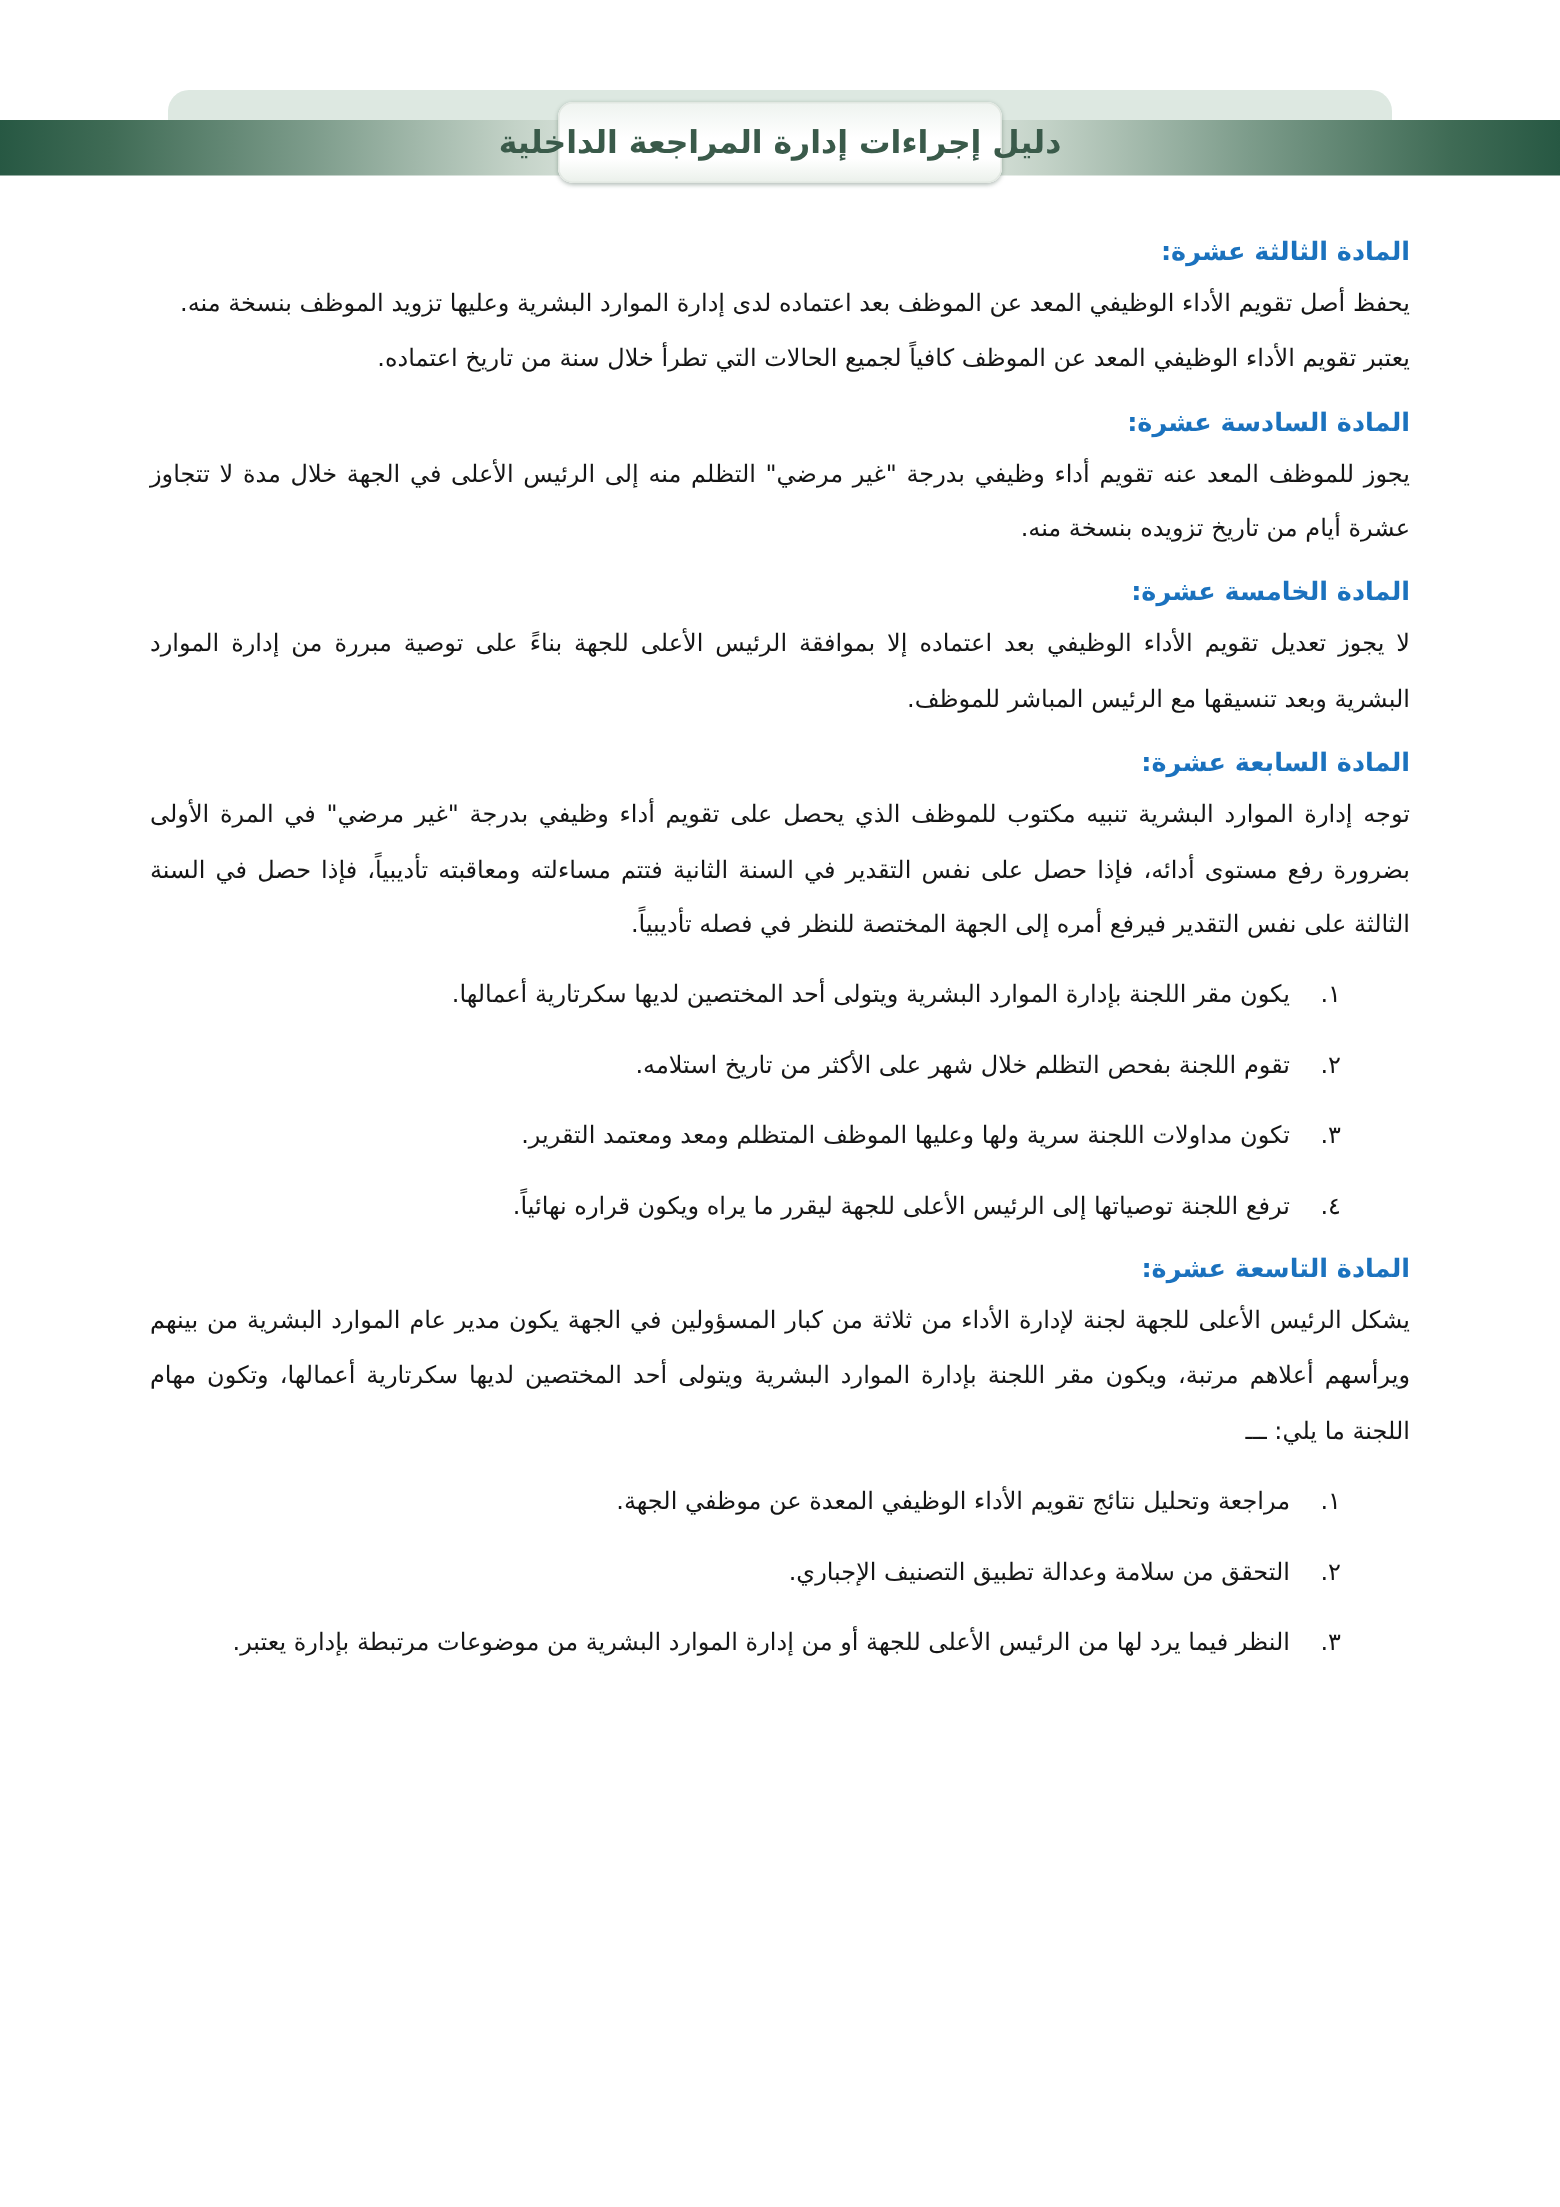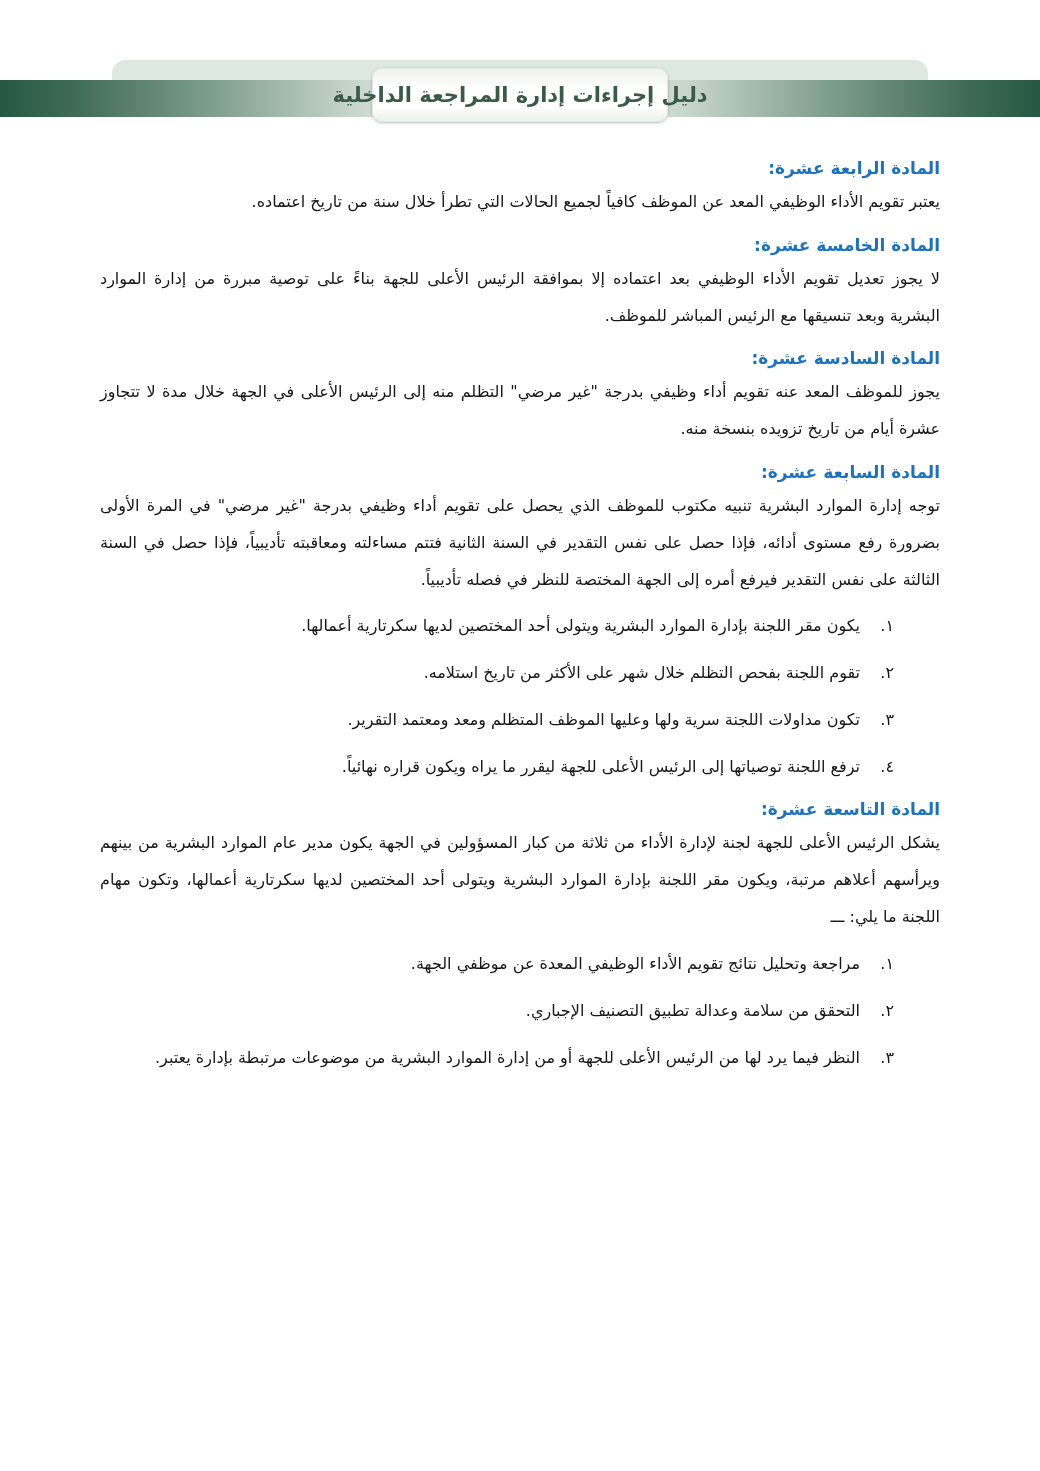--- a/index.html
+++ b/index.html
@@ -72,30 +72,33 @@
   <header>
     <div class="header-backplate"></div>
     <div class="header-band"></div>
     <div class="header-title-box">
       <h1 class="header-title">دليل إجراءات إدارة المراجعة الداخلية</h1>
     </div>
   </header>
 
   <main class="doc-body" id="doc-body">
       <section class="article">
-        <h2 class="article-heading">المادة الرابعة عشرة:</h2>
+        <h2 class="article-heading">المادة الثالثة عشرة:</h2>
+        <p class="article-paragraph">يحفظ أصل تقويم الأداء الوظيفي المعد عن الموظف بعد اعتماده لدى إدارة الموارد البشرية وعليها تزويد الموظف بنسخة منه.</p>
+      </section>
+      <section class="article">
         <p class="article-paragraph">يعتبر تقويم الأداء الوظيفي المعد عن الموظف كافياً لجميع الحالات التي تطرأ خلال سنة من تاريخ اعتماده.</p>
+      </section>
+      <section class="article">
+        <h2 class="article-heading">المادة السادسة عشرة:</h2>
+        <p class="article-paragraph">يجوز للموظف المعد عنه تقويم أداء وظيفي بدرجة "غير مرضي" التظلم منه إلى الرئيس الأعلى في الجهة خلال مدة لا تتجاوز عشرة أيام من تاريخ تزويده بنسخة منه.</p>
       </section>
       <section class="article">
         <h2 class="article-heading">المادة الخامسة عشرة:</h2>
         <p class="article-paragraph">لا يجوز تعديل تقويم الأداء الوظيفي بعد اعتماده إلا بموافقة الرئيس الأعلى للجهة بناءً على توصية مبررة من إدارة الموارد البشرية وبعد تنسيقها مع الرئيس المباشر للموظف.</p>
-      </section>
-      <section class="article">
-        <h2 class="article-heading">المادة السادسة عشرة:</h2>
-        <p class="article-paragraph">يجوز للموظف المعد عنه تقويم أداء وظيفي بدرجة "غير مرضي" التظلم منه إلى الرئيس الأعلى في الجهة خلال مدة لا تتجاوز عشرة أيام من تاريخ تزويده بنسخة منه.</p>
       </section>
       <section class="article">
         <h2 class="article-heading">المادة السابعة عشرة:</h2>
         <p class="article-paragraph">توجه إدارة الموارد البشرية تنبيه مكتوب للموظف الذي يحصل على تقويم أداء وظيفي بدرجة "غير مرضي" في المرة الأولى بضرورة رفع مستوى أدائه، فإذا حصل على نفس التقدير في السنة الثانية فتتم مساءلته ومعاقبته تأديبياً، فإذا حصل في السنة الثالثة على نفس التقدير فيرفع أمره إلى الجهة المختصة للنظر في فصله تأديبياً.</p>
       </section>
       <section class="article">
         <div class="numbered-list">
           <div class="list-item">
             <span class="list-num">١.</span>
             <span class="list-text">يكون مقر اللجنة بإدارة الموارد البشرية ويتولى أحد المختصين لديها سكرتارية أعمالها.</span>

